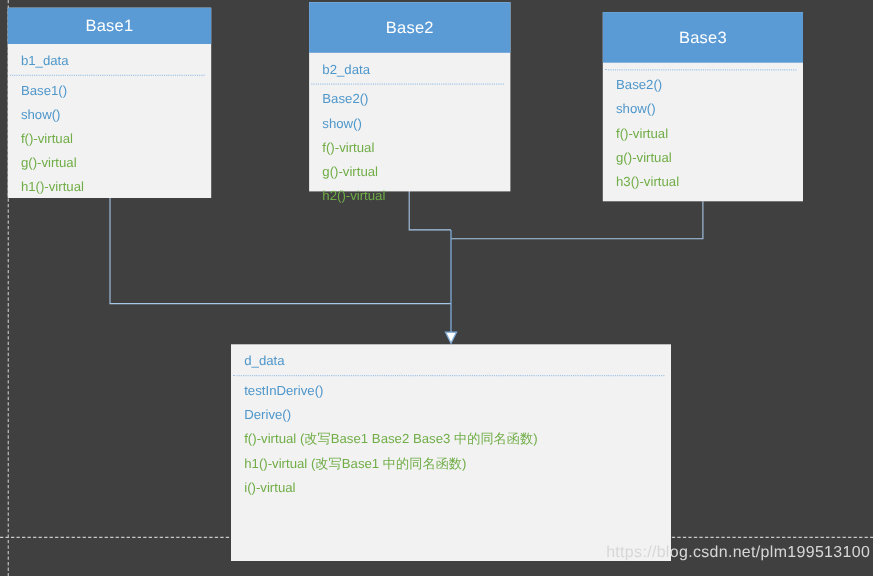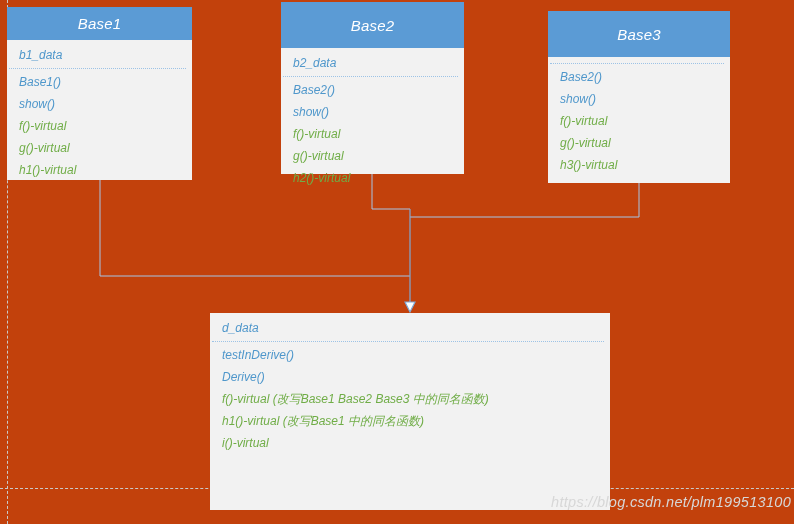--- a/index.html
+++ b/index.html
@@ -4,23 +4,22 @@
 <style>
   html, body { margin: 0; padding: 0; }
   body {
     font-family: "Liberation Sans", "DejaVu Sans", sans-serif;
     background: #ffffff;
   }
   #canvas {
     position: relative;
     width: 794px;
     height: 524px;
-    background: #c2410c;
+    background: #404040;
     overflow: hidden;
-    font-style: italic;
   }
 
   
   .page-dash-v {
     position: absolute;
     left: 7px; top: 0; height: 524px; width: 0;
     border-left: 1px dashed #c9c9c9;
     z-index: 1;
   }
   .page-dash-h {

